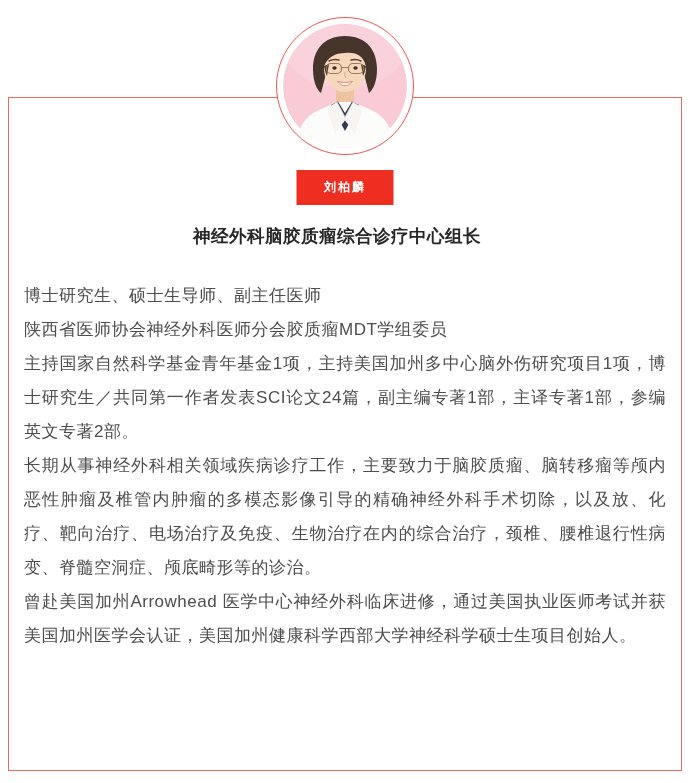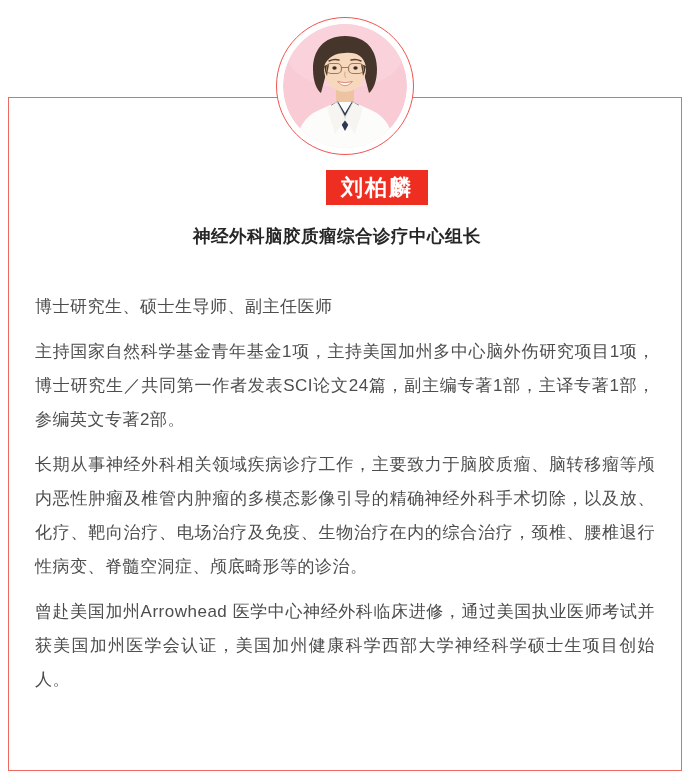--- a/index.html
+++ b/index.html
@@ -55,24 +55,23 @@
     top: 72px;
     transform: translateX(-50%);
     min-width: 97px;
     height: 35px;
     box-sizing: border-box;
     padding: 0 15px;
     display: flex;
     align-items: center;
     justify-content: center;
     color: #ffffff;
-    font-size: 22px;
+    font-size: 12px;
     font-weight: bold;
     letter-spacing: 2px;
-    margin-left: 32px;
   }
   .doctor-title {
     position: absolute;
     left: 0;
     right: 16px;
     top: 126px;
     text-align: center;
     font-size: 17.5px;
     font-weight: bold;
     color: #262626;
@@ -81,21 +80,21 @@
   .bio {
     position: absolute;
     left: 15px;
     right: 15px;
     top: 181px;
     font-size: 17px;
     line-height: 34px;
     color: #4d4d4d;
   }
   .bio p {
-    margin: 11px;
+    margin: 0;
     text-align: justify;
     text-justify: inter-ideograph;
     letter-spacing: 0.5px;
   }
 </style>
 </head>
 <body>
 
 <div class="page">
   <div class="card">
@@ -140,19 +139,20 @@
         <path d="M 70,78 L 61,95" stroke="#e3dfd6" stroke-width="0.8" fill="none"></path>
       </svg>
     </div>
 
     <div class="name-badge" style="background:#ee2e21;">刘柏麟</div>
 
     <div class="doctor-title">神经外科脑胶质瘤综合诊疗中心组长</div>
 
     <div class="bio">
         <p>博士研究生、硕士生导师、副主任医师</p>
+        <p>陕西省医师协会神经外科医师分会胶质瘤MDT学组委员</p>
         <p>主持国家自然科学基金青年基金1项，主持美国加州多中心脑外伤研究项目1项，博士研究生／共同第一作者发表SCI论文24篇，副主编专著1部，主译专著1部，参编英文专著2部。</p>
         <p>长期从事神经外科相关领域疾病诊疗工作，主要致力于脑胶质瘤、脑转移瘤等颅内恶性肿瘤及椎管内肿瘤的多模态影像引导的精确神经外科手术切除，以及放、化疗、靶向治疗、电场治疗及免疫、生物治疗在内的综合治疗，颈椎、腰椎退行性病变、脊髓空洞症、颅底畸形等的诊治。</p>
         <p>曾赴美国加州Arrowhead 医学中心神经外科临床进修，通过美国执业医师考试并获美国加州医学会认证，美国加州健康科学西部大学神经科学硕士生项目创始人。</p>
       </div>
 
   </div>
 </div>
 
 </body></html>

